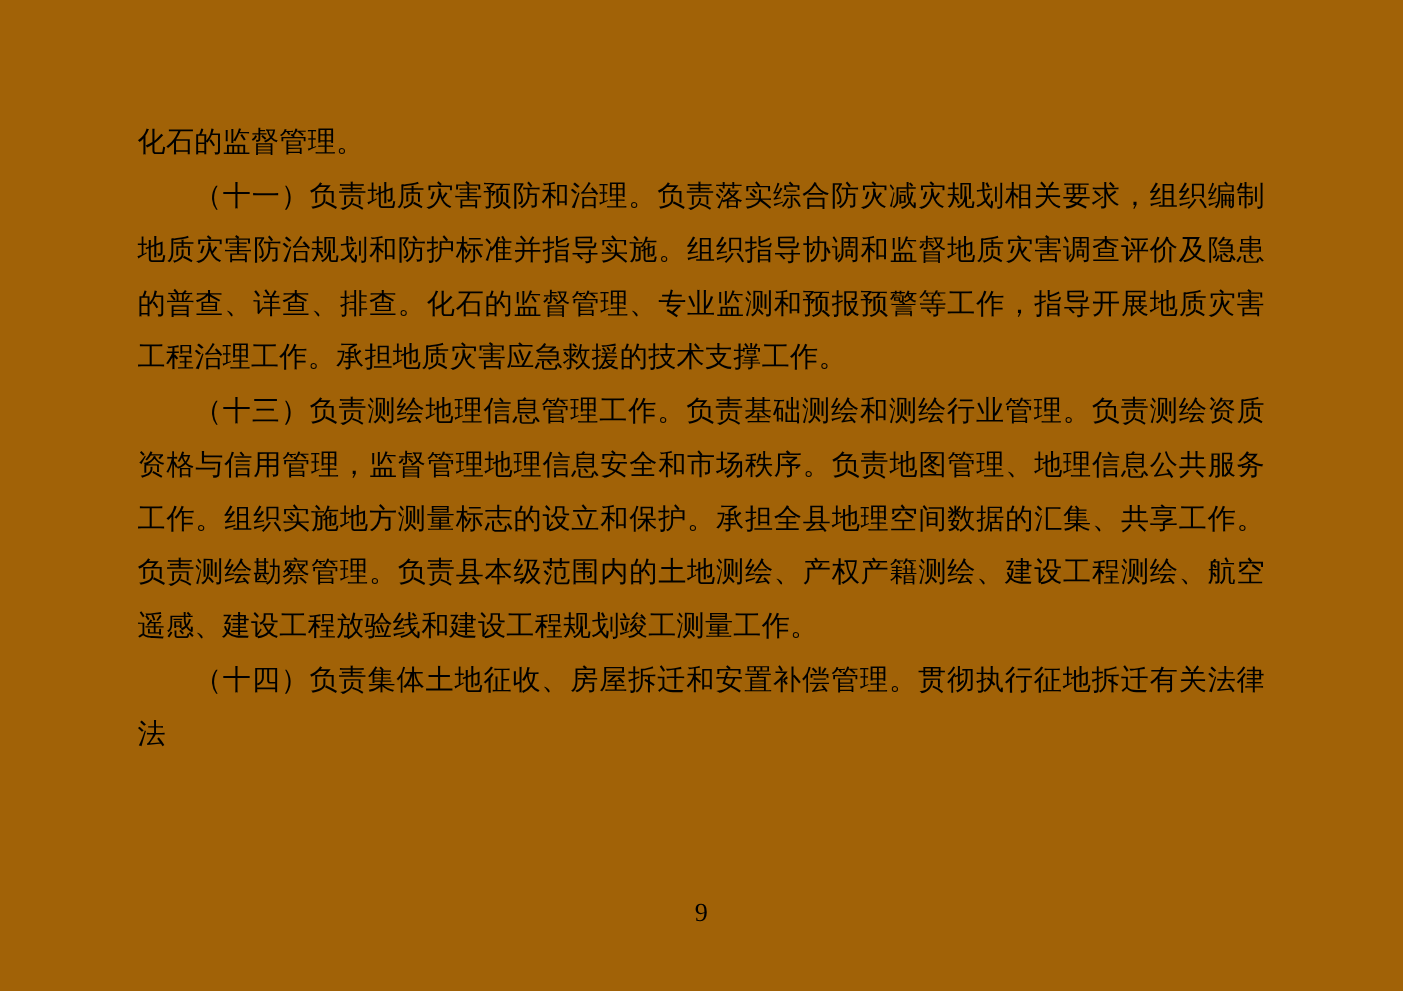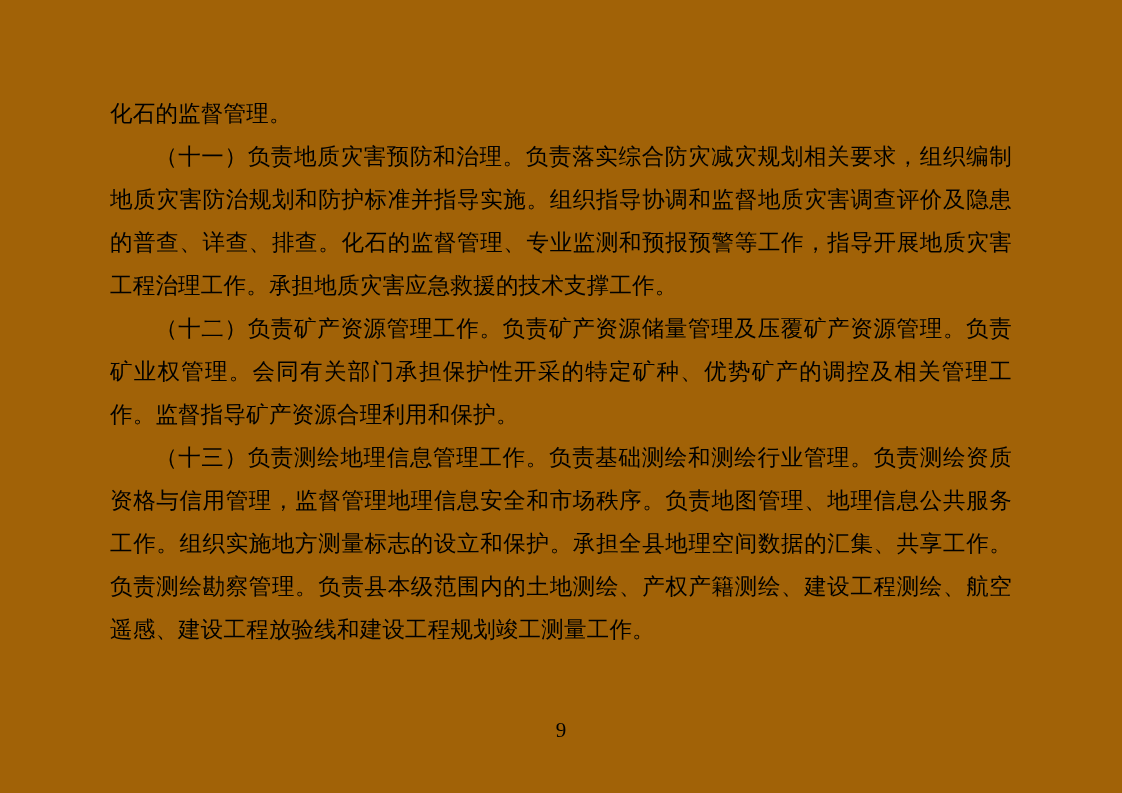--- a/index.html
+++ b/index.html
@@ -47,17 +47,17 @@
     color: #000000;
   }
 </style>
 </head>
 <body>
 
 <div class="page">
   <div class="content">
     <p class="para">化石的监督管理。</p>
     <p class="para indent">（十一）负责地质灾害预防和治理。负责落实综合防灾减灾规划相关要求，组织编制地质灾害防治规划和防护标准并指导实施。组织指导协调和监督地质灾害调查评价及隐患的普查、详查、排查。化石的监督管理、专业监测和预报预警等工作，指导开展地质灾害工程治理工作。承担地质灾害应急救援的技术支撑工作。</p>
-    <p class="para indent">（十二）负责矿产资源管理工作。负责矿产资源储量管理及压覆矿产资源管理。负责矿业权管理。会同有关部门承担保护性开采的特定矿种、优势矿产的调控及相关管理工作。监督指导矿产资源合理利用和保护。</p>
     <p class="para indent">（十三）负责测绘地理信息管理工作。负责基础测绘和测绘行业管理。负责测绘资质资格与信用管理，监督管理地理信息安全和市场秩序。负责地图管理、地理信息公共服务工作。组织实施地方测量标志的设立和保护。承担全县地理空间数据的汇集、共享工作。负责测绘勘察管理。负责县本级范围内的土地测绘、产权产籍测绘、建设工程测绘、航空遥感、建设工程放验线和建设工程规划竣工测量工作。</p>
+    <p class="para indent">（十四）负责集体土地征收、房屋拆迁和安置补偿管理。贯彻执行征地拆迁有关法律法</p>
   </div>
   <div class="page-number">9</div>
 </div>
 
 </body></html>

